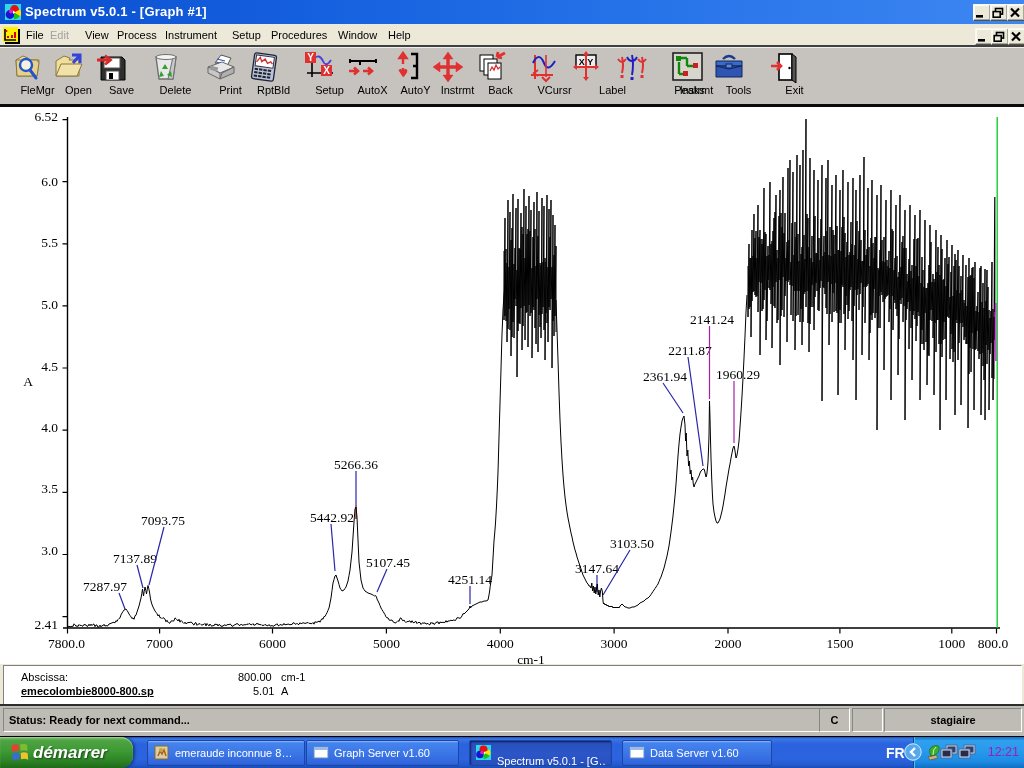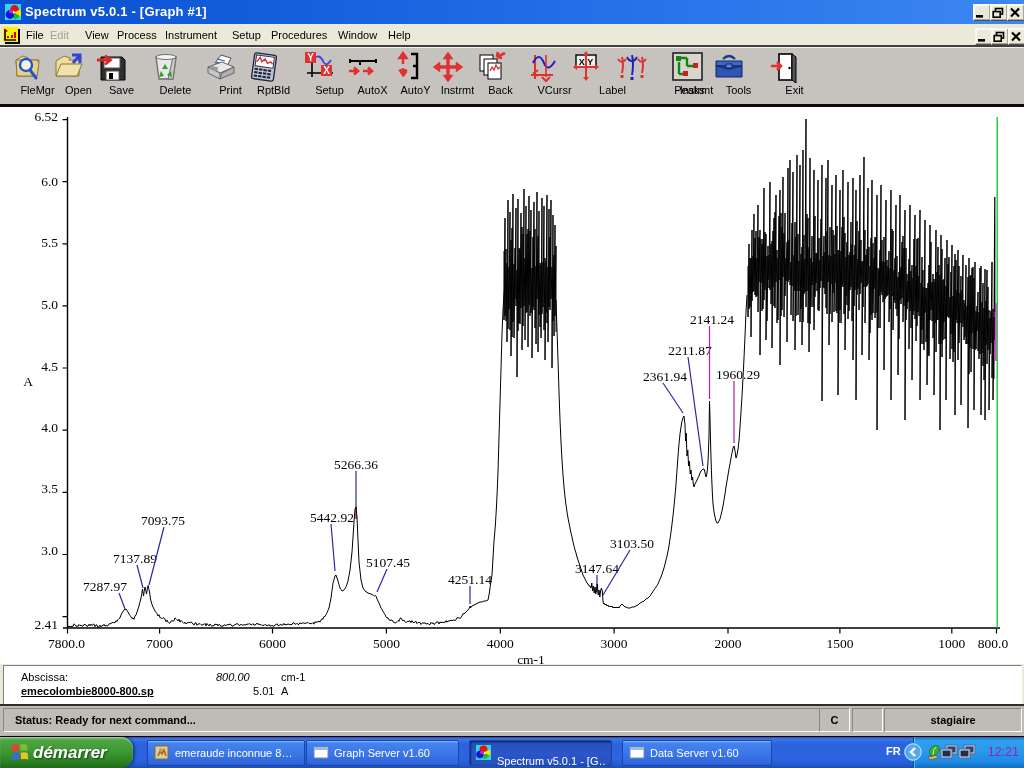--- a/index.html
+++ b/index.html
@@ -63,27 +63,27 @@
 <div class="abs wbtn" style="left:1008px;top:28px;"><svg width="14" height="13">
       <path d="M3,2.5 L11,10.5 M11,2.5 L3,10.5" stroke="#000" stroke-width="2.2"></path>
     </svg></div>
 <div id="tb-sep" class="abs"></div>
 <div id="toolbar" class="abs"></div>
 <div id="tb-bottom" class="abs"></div>
 <div id="graph" class="abs"></div>
 <div id="infoband" class="abs"></div>
 <div id="infopanel" class="abs"></div>
 <div class="abs inf" style="left:21px;top:671px;">Abscissa:</div>
-<div class="abs inf" style="left:216px;top:671px;font-style:italic;">800.00</div>
+<div class="abs inf" style="left:238px;top:671px;">800.00</div>
 <div class="abs inf" style="left:281px;top:671px;">cm-1</div>
 <div class="abs inf" style="left:21px;top:685px;font-weight:bold;text-decoration:underline;">emecolombie8000-800.sp</div>
 <div class="abs inf" style="left:222px;top:685px;margin-left:31px;">5.01</div>
 <div class="abs inf" style="left:281px;top:685px;">A</div>
 <div id="statusbar" class="abs"></div>
-<div class="abs sfield" style="left:3px;width:810px;padding-left:11px;">Status: Ready for next command...</div>
+<div class="abs sfield" style="left:3px;width:810px;padding-left:5px;">Status: Ready for next command...</div>
 <div class="abs sfield" style="left:819px;width:29px;text-align:center;">C</div>
 <div class="abs sfield" style="left:852px;width:29px;"></div>
 <div class="abs sfield" style="left:884px;width:136px;text-align:center;">stagiaire</div>
 <div id="taskbar" class="abs"></div>
 <div id="startbtn" class="abs"></div>
 <div id="starttext" class="abs">démarrer</div>
 <div id="tray" class="abs"></div>
 <div id="clock" class="abs">12:21</div>
 <div class="abs mitem" style="left:26px;color:#000;">File</div>
 <div class="abs mitem" style="left:50px;color:#A0A0A0;text-align:center;">Edit</div>
@@ -334,21 +334,21 @@
       </svg></div>
     <div class="tbtxt" style="margin-left:27px;margin-right:4px;margin-top:8px;">Spectrum v5.0.1 - [G…</div>
   </div>
 <div class="abs taskbtn" style="left:622px;width:148px;background:linear-gradient(180deg,#6BA1F5 0%,#4483EE 10%,#3A75E6 55%,#3166DD 92%,#2A5CD0 100%);box-shadow:inset 0 1px 0 #83AEF5;border:1px solid #1b46a8;">
     <div class="abs" style="left:6px;top:4px;"><svg width="16" height="16">
         <rect x="1" y="2" width="14" height="11" fill="#fff" stroke="#6a8ac0"></rect>
         <rect x="1" y="2" width="14" height="3" fill="#9CBCE8"></rect>
       </svg></div>
     <div class="tbtxt" style="margin-left:27px;margin-right:4px;">Data Server v1.60</div>
   </div>
-<div class="abs" style="left:886px;top:745px;color:#fff;font-size:11px;font-weight:bold;text-align:center;">FR</div>
+<div class="abs" style="left:886px;top:745px;color:#fff;font-size:14px;font-weight:bold;text-align:center;">FR</div>
 <svg class="abs" style="left:10px;top:742px;" width="20" height="20" viewBox="0 0 20 20">
 <g transform="rotate(-4 10 10)">
 <path d="M2,3.2 q3.2,-2.2 7,-0.6 l0,6.6 q-3.8,-1.6 -7,0.6 z" fill="#E8402F"></path>
 <path d="M10.6,2.6 q3.6,-1.4 7,0.8 l0,6.4 q-3.4,-2 -7,-0.8 z" fill="#7DBB2F"></path>
 <path d="M2,11.6 q3.2,-2.2 7,-0.6 l0,6.6 q-3.8,-1.6 -7,0.6 z" fill="#3A6BD6"></path>
 <path d="M10.6,11 q3.6,-1.4 7,0.8 l0,6.4 q-3.4,-2 -7,-0.8 z" fill="#EFC32F"></path>
 </g>
   </svg>
 <svg class="abs" style="left:903px;top:742px;" width="20" height="20">
 <circle cx="10" cy="10" r="9" fill="#3E96E0"></circle>

